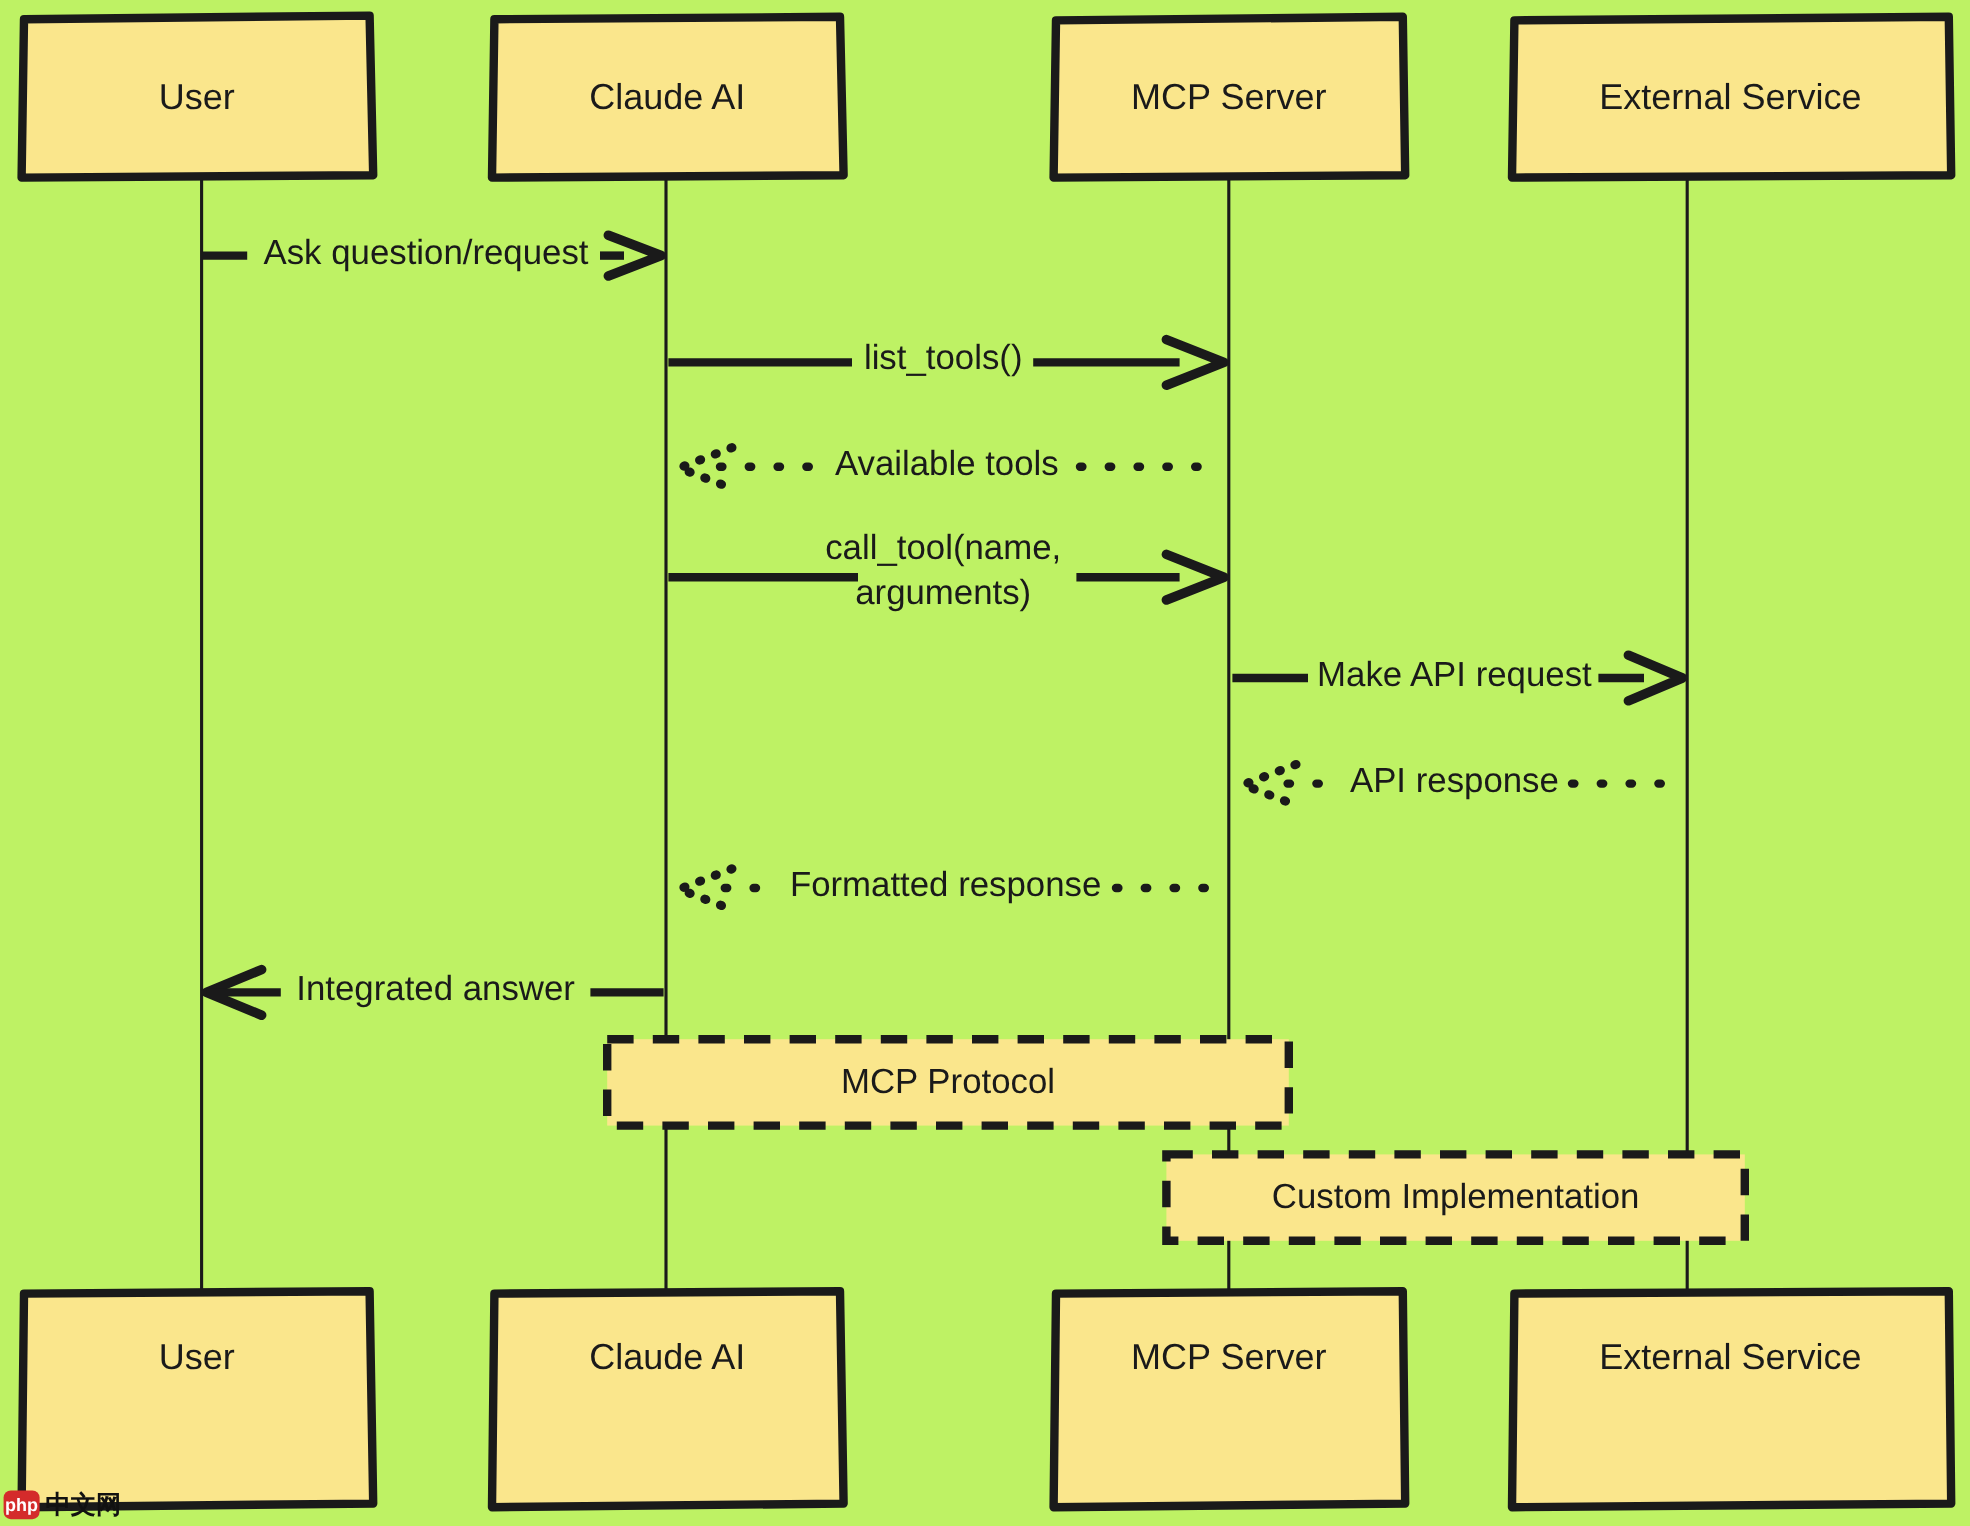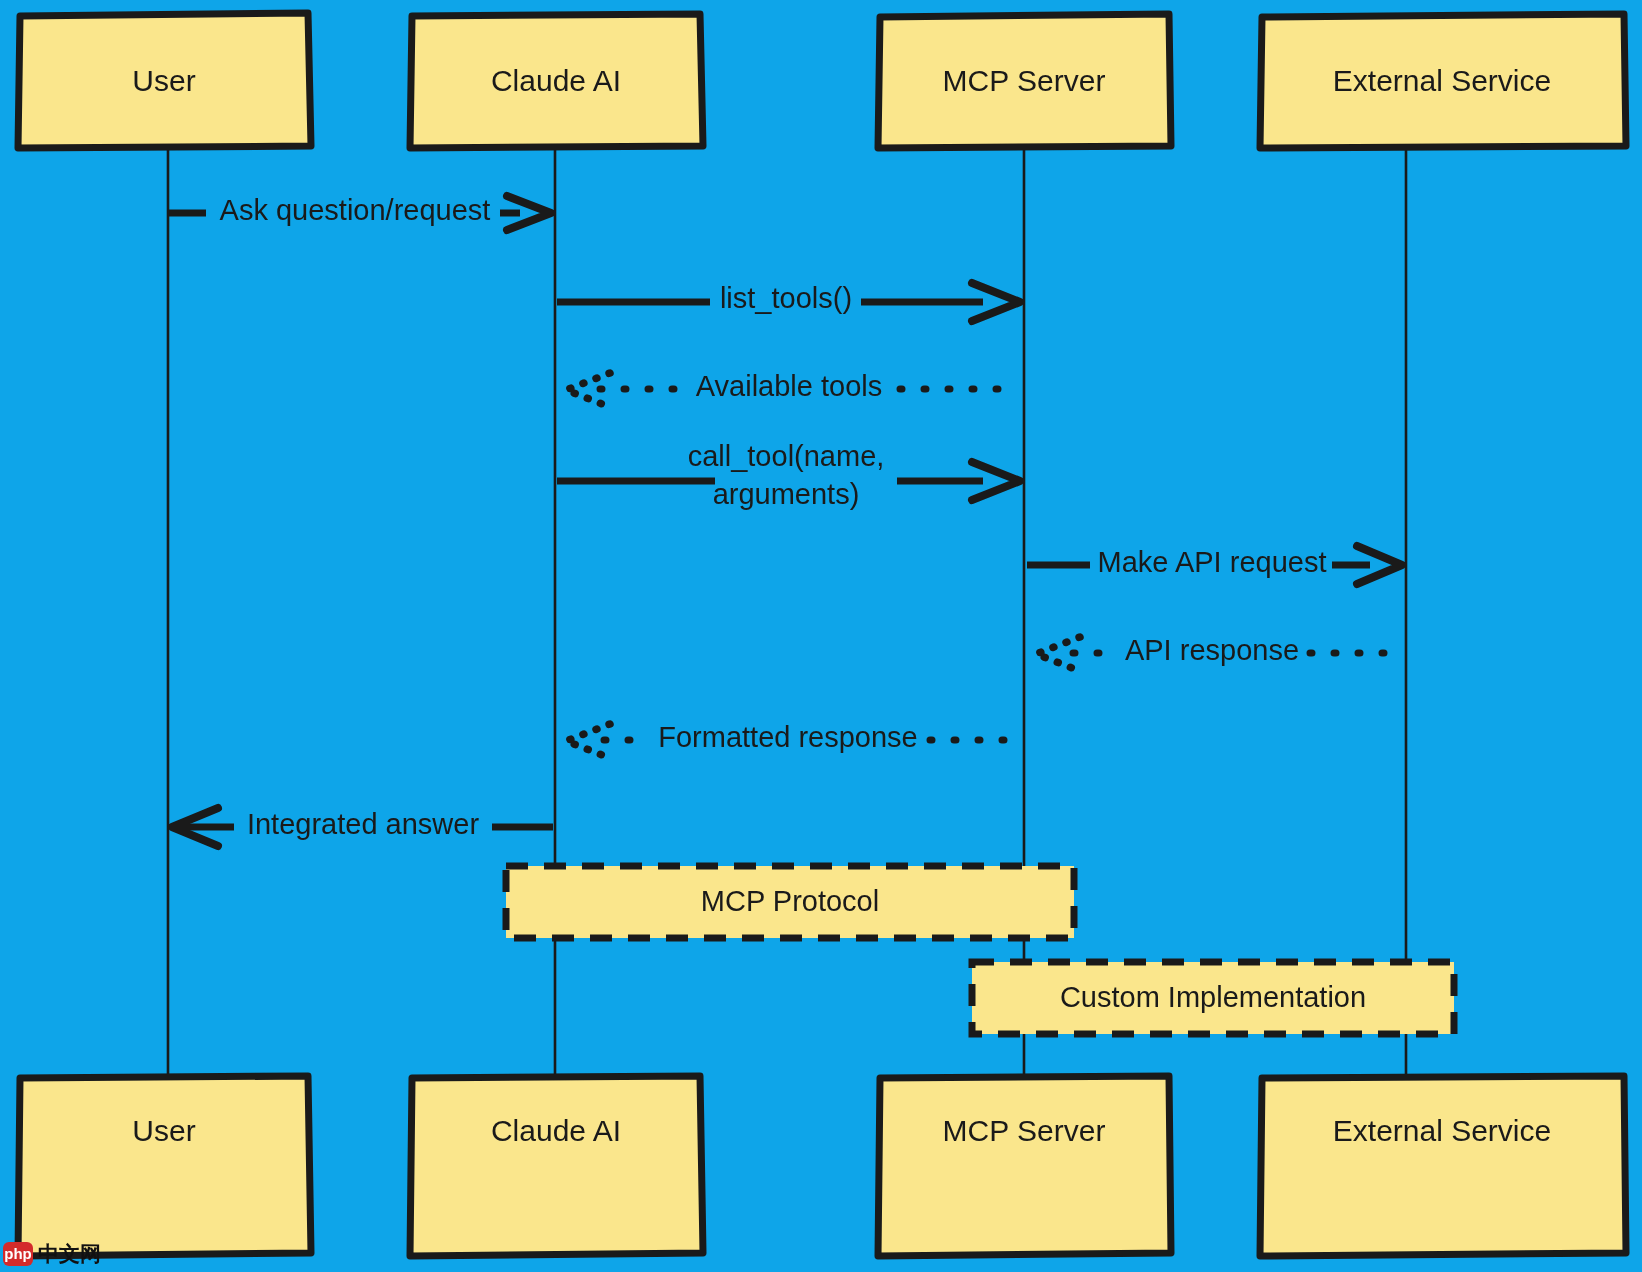--- a/index.html
+++ b/index.html
@@ -7,21 +7,21 @@
     padding: 0;
     background: #ffffff;
   }
   body {
     font-family: "Liberation Sans", sans-serif;
   }
   #diagram-root {
     position: relative;
     width: 1642px;
     height: 1272px;
-    background: #0ea5e9;
+    background: #bef264;
     overflow: hidden;
   }
   #seq-svg {
     position: absolute;
     top: 0;
     left: 0;
     width: 1642px;
     height: 1272px;
   }
   .actor-label {

